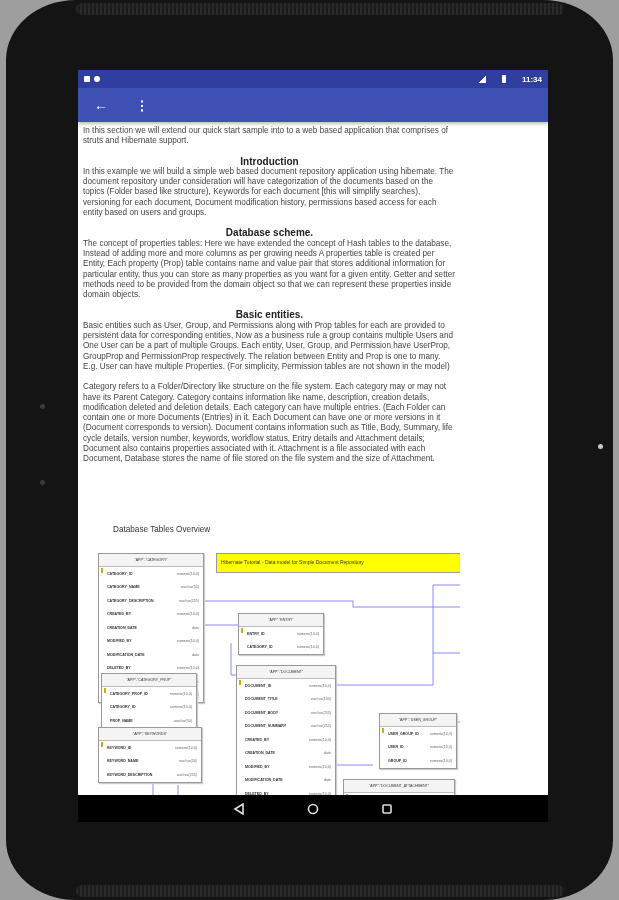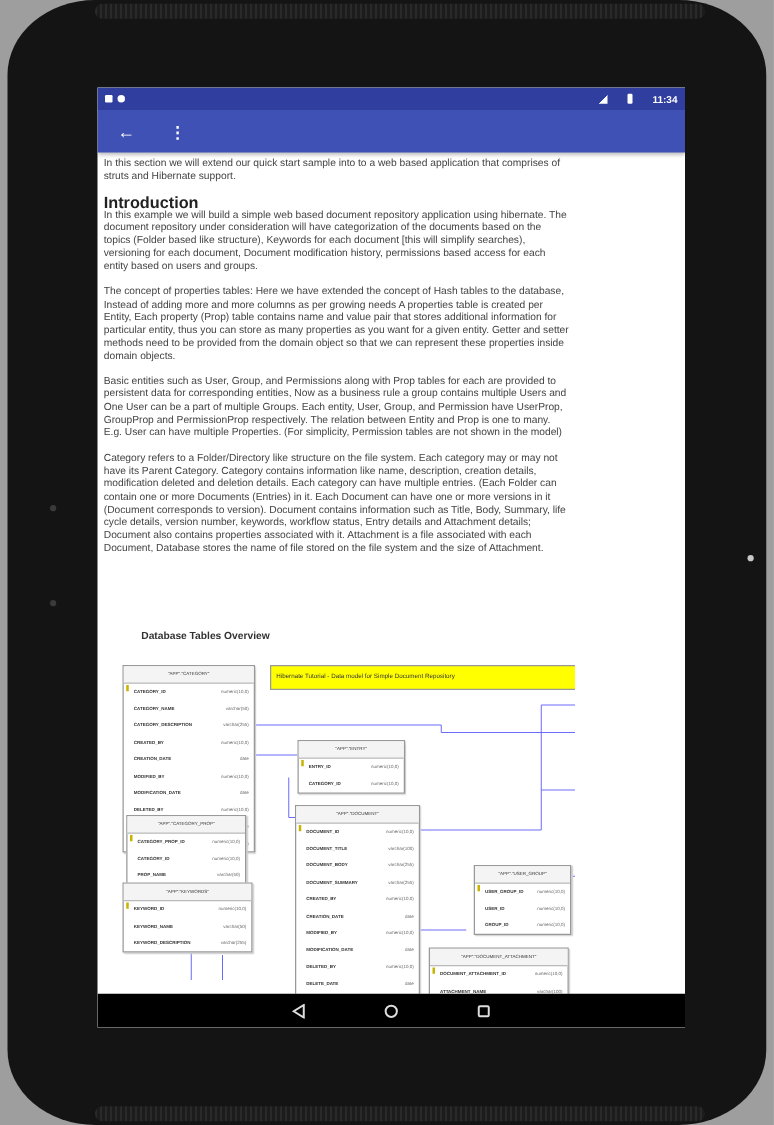--- a/index.html
+++ b/index.html
@@ -17,22 +17,22 @@
     .sb-ico.round { border-radius: 50%; }
     .sb-right { display: flex; gap: 16px; align-items: center; font-weight: bold; }
     .sig { width: 7px; height: 7px; background: linear-gradient(135deg, transparent 50%, #fff 50%); }
     .batt { width: 4px; height: 8px; background: #fff; border-radius: 1px; }
     .appbar { height: 34px; background: #3f51b5; display: flex; align-items: center; color: #fff; box-shadow: 0 2px 3px rgba(0,0,0,0.25); position: relative; z-index: 2; }
     .back { width: 46px; text-align: center; font-size: 14px; font-weight: bold; }
     .title { flex: 1; font-size: 11.5px; font-weight: bold; }
     .menu { width: 36px; text-align: center; font-size: 13px; font-weight: bold; }
     .content { position: absolute; top: 52px; left: 0; width: 382px; height: 673px; overflow: hidden; padding: 4px 4px 0 5px; color: #444; font-size: 8.2px; line-height: 10.3px; }
     .content p { margin-bottom: 10px; }
-    .content h4 { font-size: 13px; color: #222; font-weight: bold; }
-    .db-title { margin-top: 60px; font-weight: bold; color: #333; font-size: 8.2px; padding-left: 30px; }
+    .content h4 { font-size: 10px; color: #222; font-weight: bold; text-align: center; }
+    .db-title { margin-top: 60px; font-weight: normal; color: #333; font-size: 8.2px; padding-left: 30px; }
     .diagram { position: relative; width: 470px; height: 260px; margin-top: 10px; }
     .diagram svg { position: absolute; left: 0; top: 0; }
     .tbl { position: absolute; background: #fff; border: 1px solid #999; box-shadow: 1px 1px 1px #ccc; font-size: 3.6px; color: #333; }
     .tbl-h { text-align: center; border-bottom: 1px solid #bbb; padding: 1px 0; background: #f4f4f4; }
     .tbl-r { display: flex; justify-content: space-between; padding: 1.6px 4px 1.6px 8px; position: relative; }
     .tbl-r .c1 { font-weight: bold; }
     .tbl-r .c2 { color: #666; }
     .tbl-r .key { position: absolute; left: 2px; top: 1px; width: 2px; height: 5px; background: #c8b400; }
     .banner { position: absolute; left: 133px; top: 8px; width: 266px; height: 20px; background: #ffff00; border: 1px solid #999; font-size: 5px; padding: 3px 4px; color: #333; }
     .navbar { position: absolute; left: 0; bottom: 0; width: 470px; height: 27px; background: #000; display: flex; justify-content: center; align-items: center; gap: 60px; color: #ddd; }
@@ -67,23 +67,25 @@
     <span class="menu">⋮</span>
   </div>
 
   <div class="content">
     <p>In this section we will extend our quick start sample into to a web based application that comprises of struts and Hibernate support.</p>
     <div>
       <h4>Introduction</h4>
       <p>In this example we will build a simple web based document repository application using hibernate. The document repository under consideration will have categorization of the documents based on the topics (Folder based like structure), Keywords for each document [this will simplify searches), versioning for each document, Document modification history, permissions based access for each entity based on users and groups.</p>
     </div>
     <div>
+      <h4>Database scheme.</h4>
       <p>The concept of properties tables: Here we have extended the concept of Hash tables to the database, Instead of adding more and more columns as per growing needs A properties table is created per Entity, Each property (Prop) table contains name and value pair that stores additional information for particular entity, thus you can store as many properties as you want for a given entity. Getter and setter methods need to be provided from the domain object so that we can represent these properties inside domain objects.</p>
     </div>
     <div>
+      <h4>Basic entities.</h4>
       <p>Basic entities such as User, Group, and Permissions along with Prop tables for each are provided to persistent data for corresponding entities, Now as a business rule a group contains multiple Users and One User can be a part of multiple Groups. Each entity, User, Group, and Permission have UserProp, GroupProp and PermissionProp respectively. The relation between Entity and Prop is one to many. E.g. User can have multiple Properties. (For simplicity, Permission tables are not shown in the model)</p>
     </div>
     <div>
       <p>Category refers to a Folder/Directory like structure on the file system. Each category may or may not have its Parent Category. Category contains information like name, description, creation details, modification deleted and deletion details. Each category can have multiple entries. (Each Folder can contain one or more Documents (Entries) in it. Each Document can have one or more versions in it (Document corresponds to version). Document contains information such as Title, Body, Summary, life cycle details, version number, keywords, workflow status, Entry details and Attachment details; Document also contains properties associated with it. Attachment is a file associated with each Document, Database stores the name of file stored on the file system and the size of Attachment.</p>
     </div>
 
     <div class="db-title">Database Tables Overview</div>
 
     <div class="diagram">
       <svg width="470" height="260">

